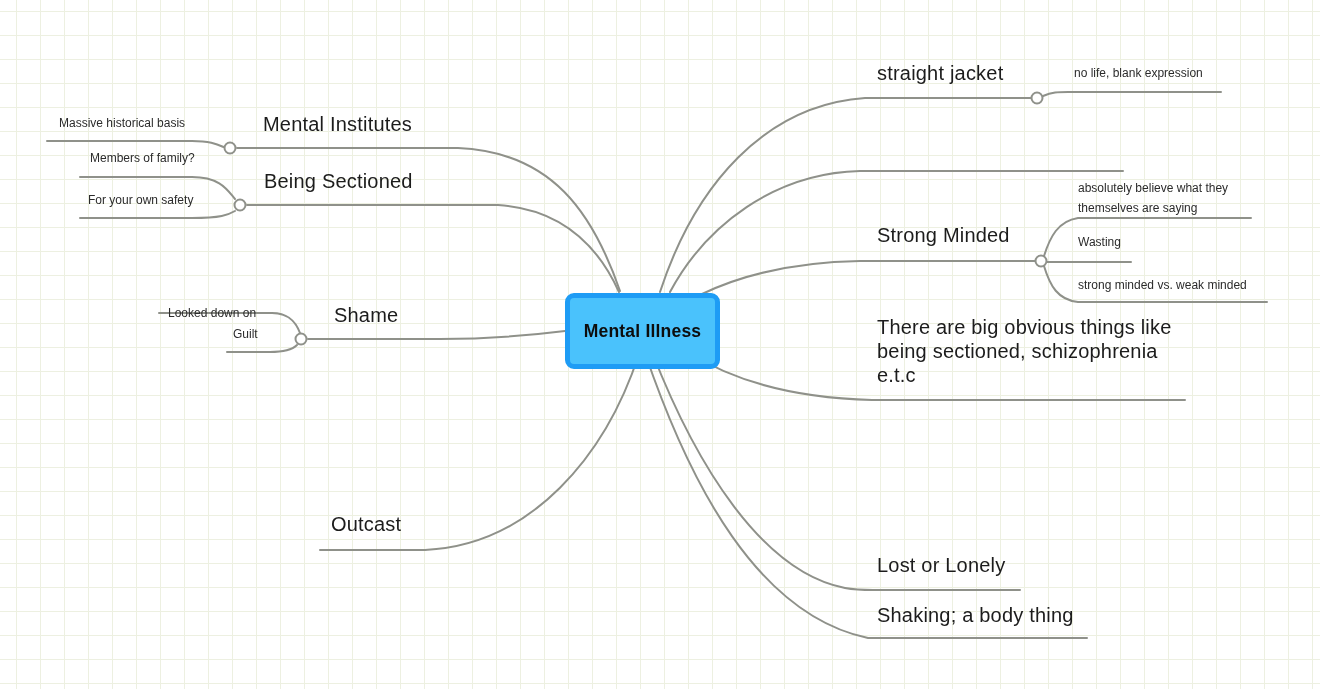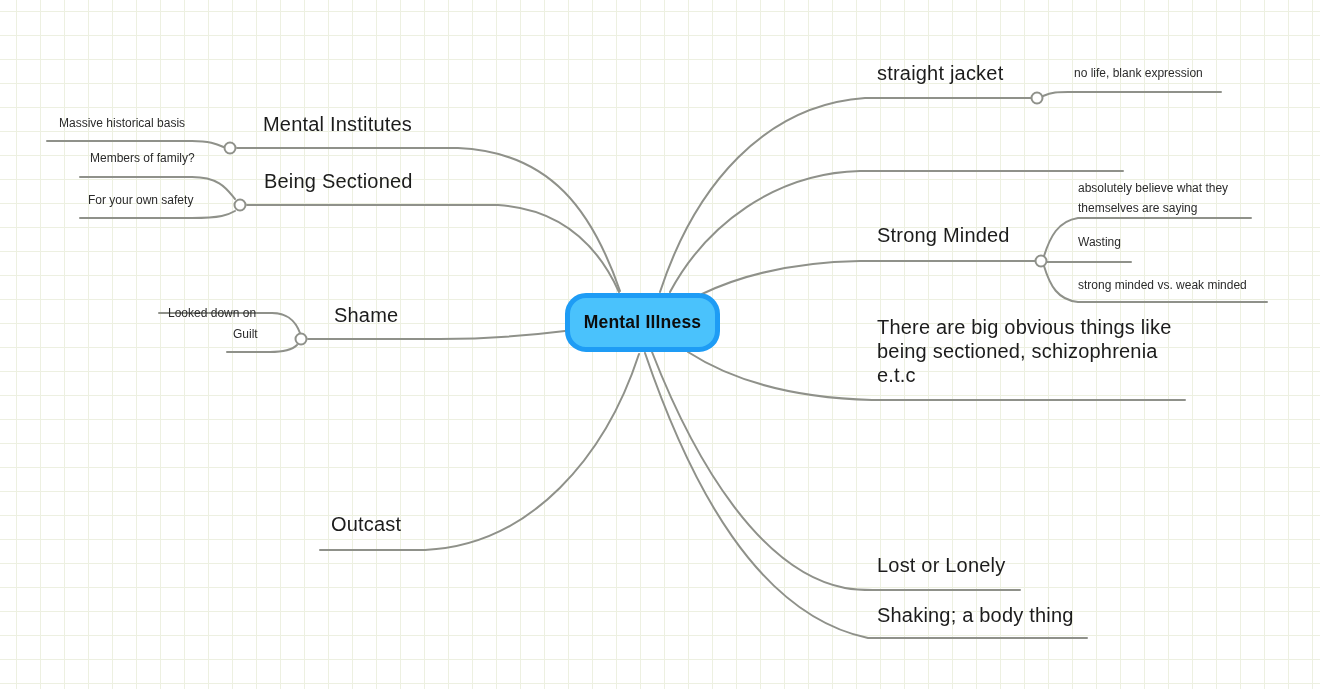--- a/index.html
+++ b/index.html
@@ -17,25 +17,25 @@
   }
   svg.links{position:absolute;left:0;top:0;width:1320px;height:689px;}
   svg.links path{fill:none;stroke:#8f918a;stroke-width:2;stroke-linecap:round;}
   svg.links circle{fill:#ffffff;stroke:#8f918a;stroke-width:2;}
   .label{position:absolute;color:#1c1c1c;white-space:nowrap;}
   .parent{font-size:20px;font-weight:400;letter-spacing:0.2px;}
   .child{font-size:12px;font-weight:400;color:#2b2b2b;}
   .wrap{white-space:normal;line-height:24px;}
   .wrap-sm{white-space:normal;line-height:20px;}
   .root-node{
-    position:absolute;left:565px;top:293px;width:155px;height:59px;
+    position:absolute;left:565px;top:293px;width:155px;height:76px;
     box-sizing:border-box;
     background:#4ac2fc;
     border:5px solid #1e9cf5;
-    border-radius:21px;
+    border-radius:9px;
     display:flex;align-items:center;justify-content:center;
     font-size:17.5px;font-weight:700;color:#0d0d0d;
     letter-spacing:0.2px;
   }
 </style>
 </head>
 <body>
 
 <div class="canvas">
 

